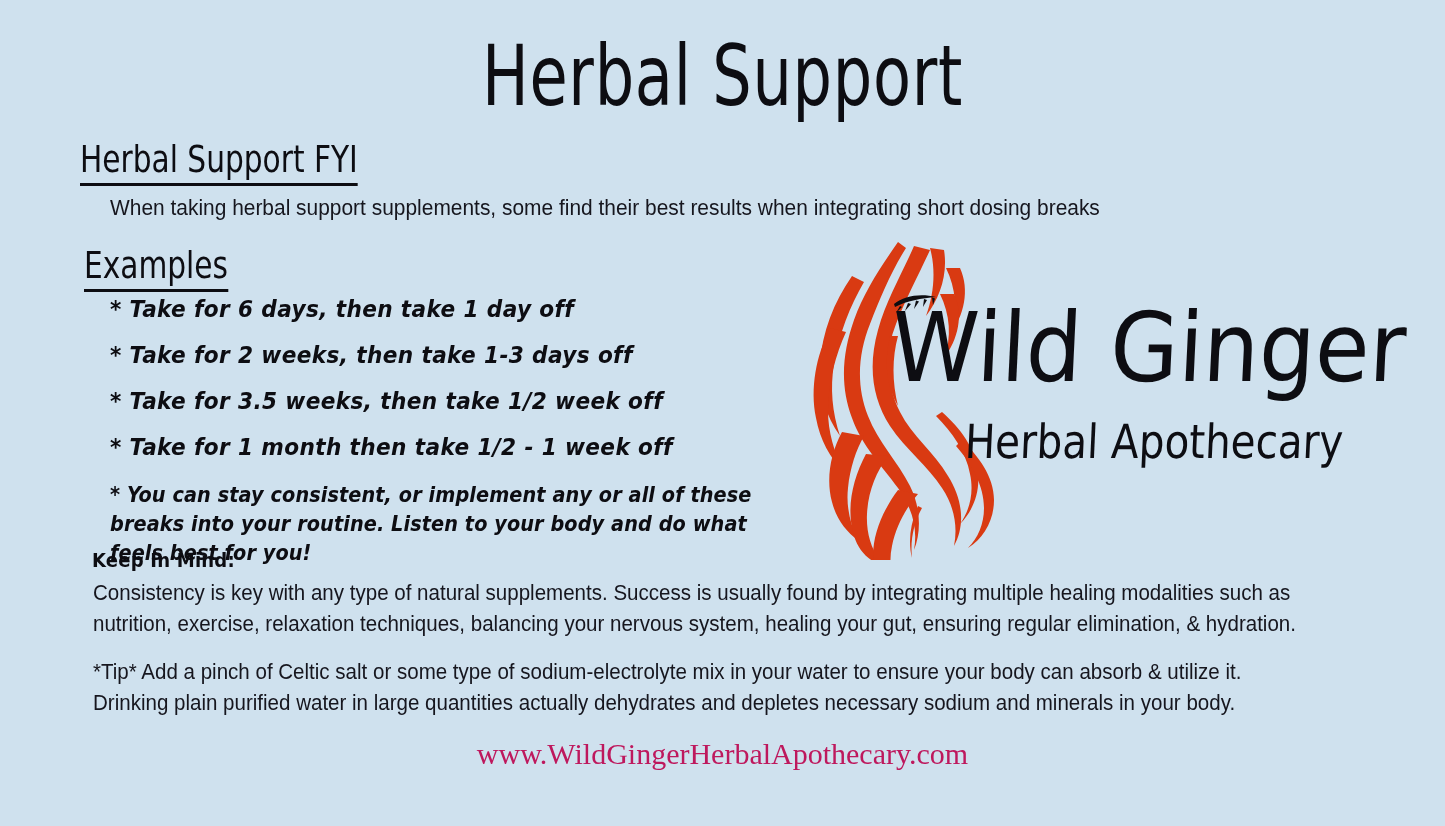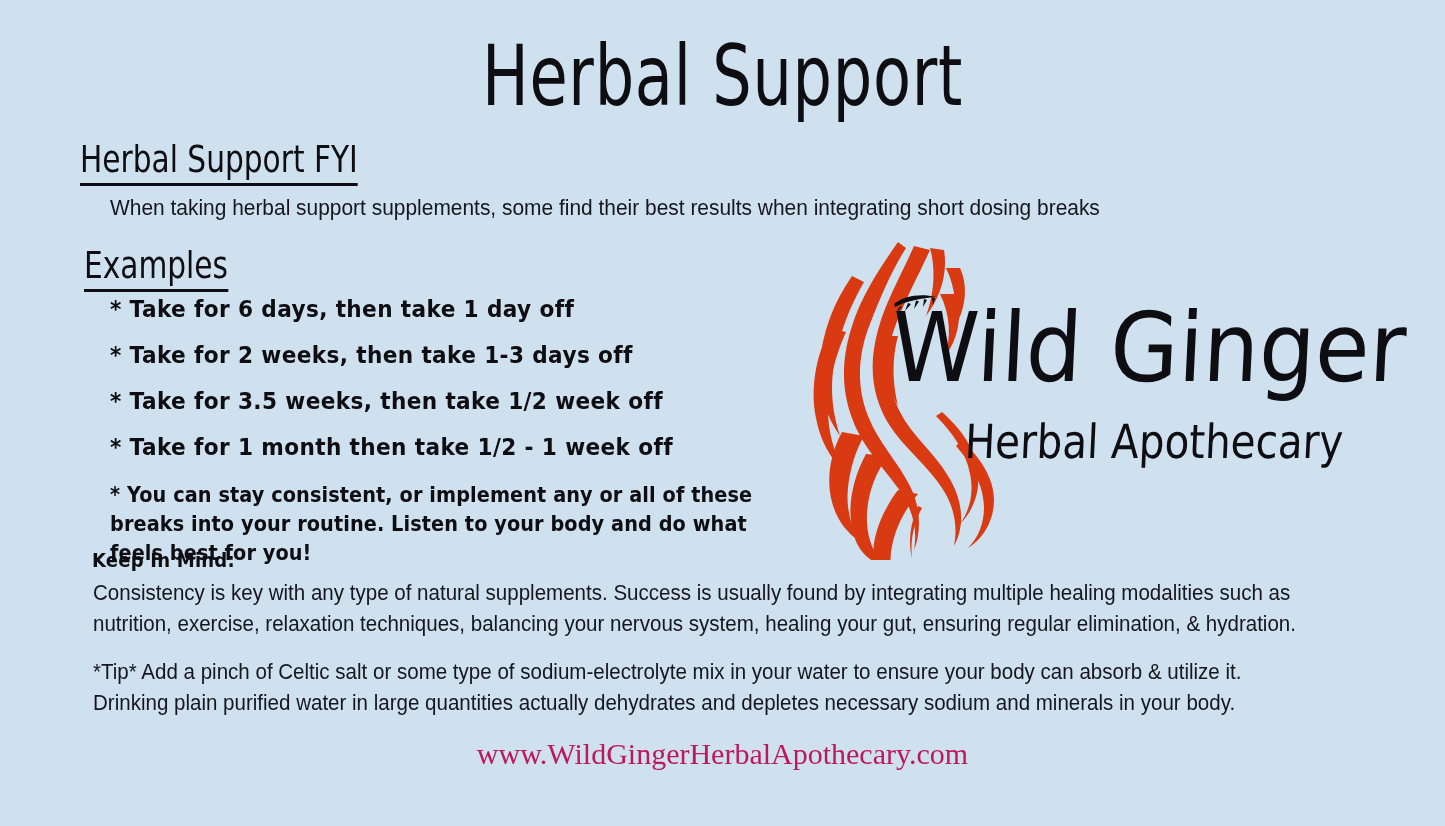--- a/index.html
+++ b/index.html
@@ -73,20 +73,21 @@
     transform: scaleX(0.93);
     transform-origin: left top;
   }
 
   
   .bullets {
     position: absolute;
     left: 110px;
     top: 296px;
     width: 760px;
+    font-style: italic;
   }
   .bullet {
     font-family: "DejaVu Sans", sans-serif;
     font-weight: bold;
     font-size: 23px;
     line-height: 1.18;
     letter-spacing: 0.4px;
     color: #0d0d12;
     margin-bottom: 19px;
     white-space: nowrap;

